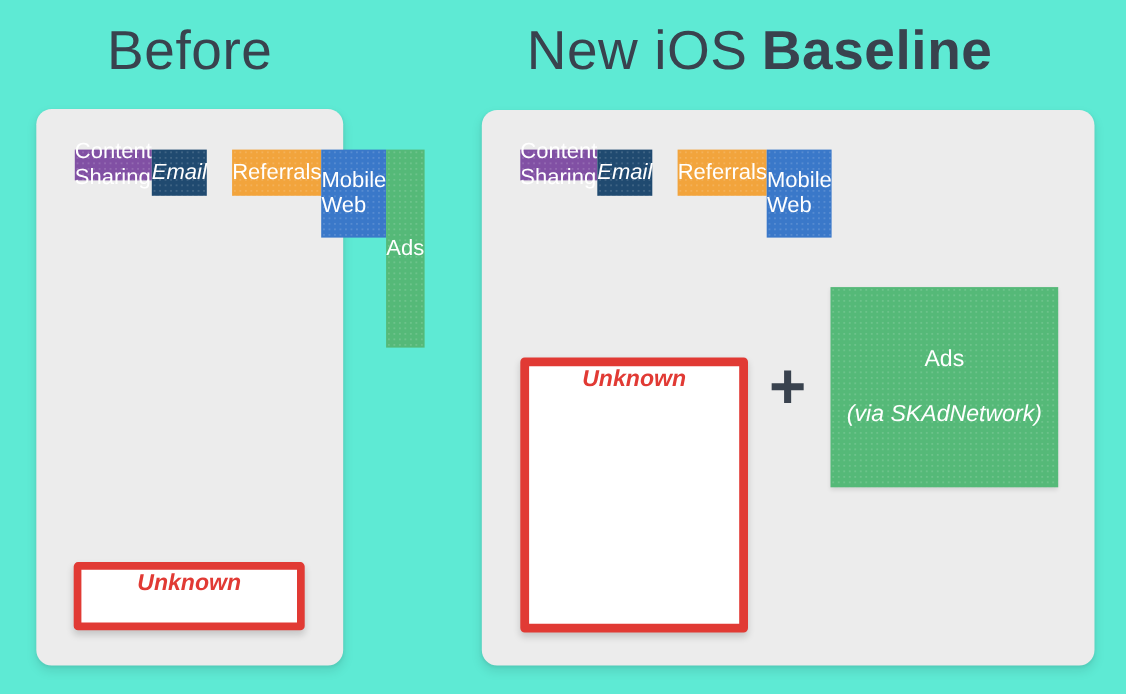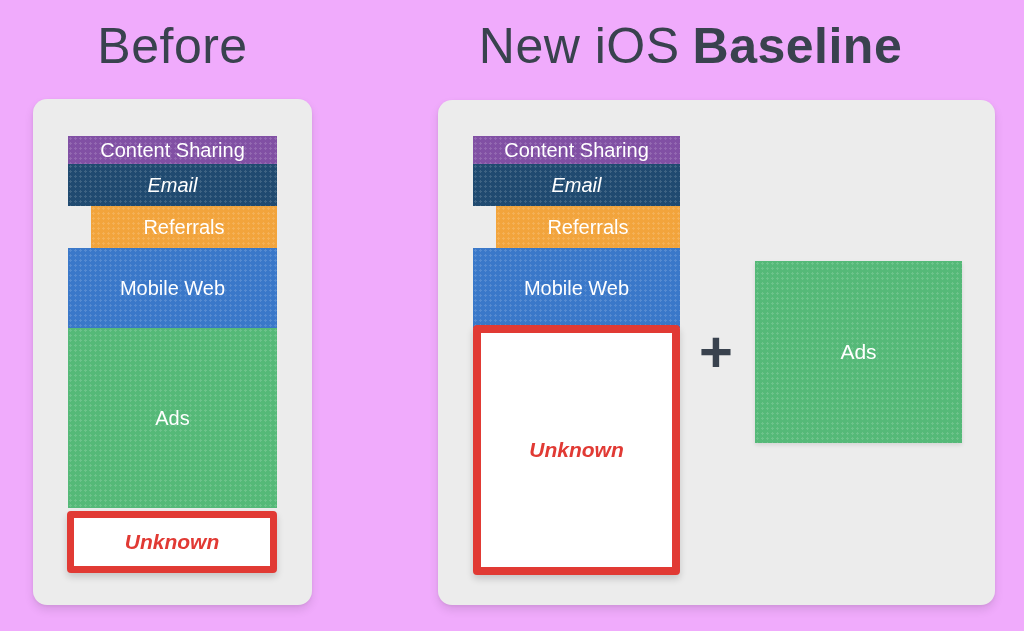--- a/index.html
+++ b/index.html
@@ -5,53 +5,53 @@
   :root{
     --title-color:#39424e;
     --panel-bg:#ececec;
     --red:#e13a34;
     --bar-text:#ffffff;
     --plus-color:#39424e;
   }
   *{margin:0;padding:0;box-sizing:border-box;}
   html,body{width:1024px;height:631px;background:#ffffff;overflow:hidden;
     font-family:"Liberation Sans", sans-serif;}
-  .page{position:relative;width:1024px;height:631px;background:#f0abfc;}
+  .page{position:relative;width:1024px;height:631px;background:#5eead4;}
 
   
   .title{position:absolute;top:14px;height:64px;text-align:center;
     font-size:50px;line-height:64px;color:var(--title-color);font-weight:300;
     letter-spacing:0.5px;white-space:nowrap;}
   .title-before{left:33px;width:279px;}
   .title-after{left:412px;width:557px;text-align:center;}
   .title-after .bold{font-weight:700;margin-left:13px;}
 
   
   .panel{position:absolute;background:var(--panel-bg);border-radius:14px;
     box-shadow:0 5px 10px rgba(0,0,0,0.10), 0 1px 3px rgba(0,0,0,0.06);}
   .panel-before{left:33px;top:99px;width:279px;height:506px;}
   .panel-after{left:438px;top:100px;width:557px;height:505px;}
 
   
-  .stack{position:absolute;display:flex;flex-direction:column;}
+  .stack{position:absolute;display:flex;flex-direction:row;}
   .stack-before{left:35px;top:37px;width:209px;}
   .stack-after{left:35px;top:36px;width:207px;}
   .seg{display:flex;align-items:center;justify-content:center;
     color:var(--bar-text);font-size:20px;
     background-image:radial-gradient(rgba(255,255,255,0.14) 1px, transparent 1.3px);
     background-size:5px 5px;}
   .seg-cs{height:28px;}
   .seg-email{height:42px;font-style:italic;}
   .seg-ref{height:42px;margin-left:23px;}
   .seg-mw{height:80px;}
   .seg-ads{height:180px;}
 
   
   .unknown{position:absolute;background:#ffffff;border:7px solid var(--red);
-    border-radius:4px;display:flex;align-items:center;justify-content:center;
+    border-radius:4px;display:flex;align-items:flex-start;justify-content:center;
     box-shadow:0 4px 7px rgba(0,0,0,0.16);}
   .unknown-before{left:34px;top:412px;width:210px;height:62px;}
   .unknown-after{left:35px;top:225px;width:207px;height:250px;border-width:8px;}
   .unknown-label{color:var(--red);font-weight:700;font-style:italic;font-size:21px;}
 
   
   .plus{position:absolute;left:252px;top:222px;width:52px;height:60px;
     display:flex;align-items:center;justify-content:center;
     color:var(--plus-color);font-size:58px;font-weight:800;line-height:1;}
 
@@ -92,16 +92,17 @@
       <div class="seg seg-email" style="background-color: rgb(32, 74, 112);">Email</div>
       <div class="seg seg-ref" style="background-color: rgb(242, 164, 60);">Referrals</div>
       <div class="seg seg-mw" style="background-color: rgb(58, 120, 201);">Mobile Web</div>
     </div>
     <div class="unknown unknown-after">
       <span class="unknown-label">Unknown</span>
     </div>
     <div class="plus">+</div>
     <div class="ads-box" style="background-color: rgb(85, 185, 120);">
       <span class="ads-title">Ads</span>
+      <span class="ads-subtitle">(via SKAdNetwork)</span>
     </div>
   </div>
 
 </div>
 
 </body></html>

